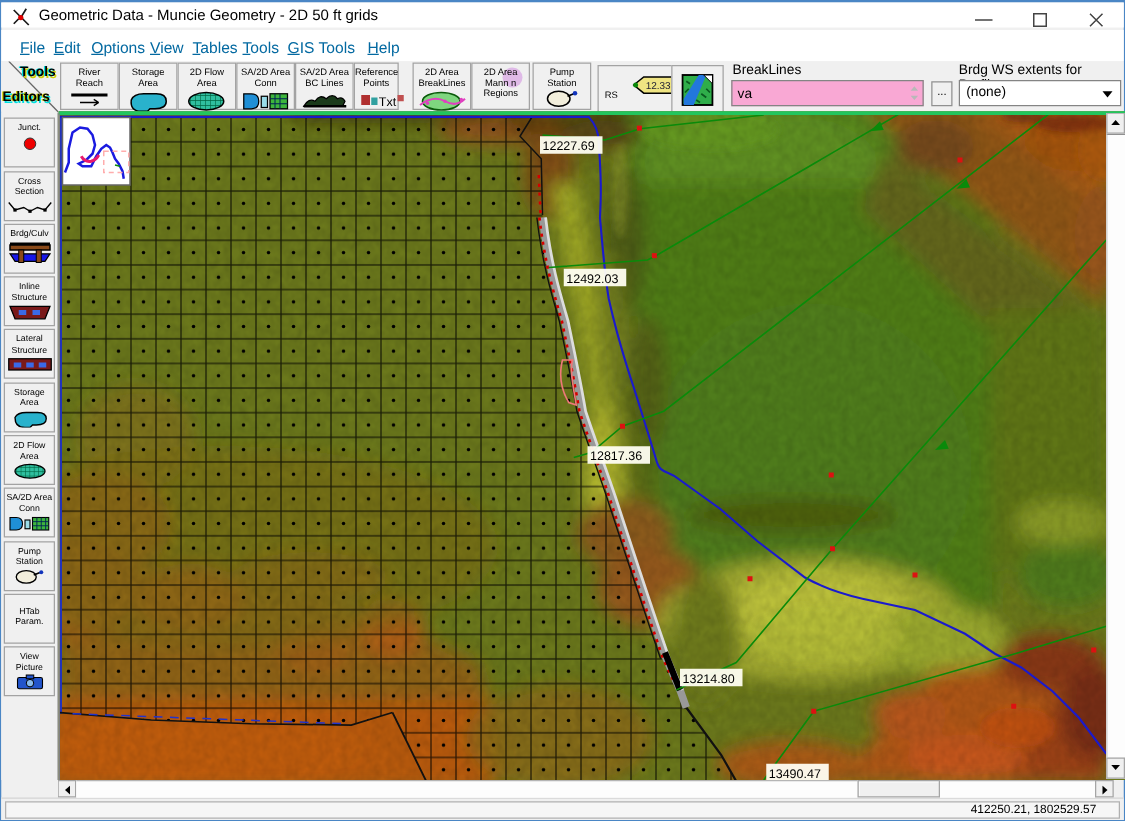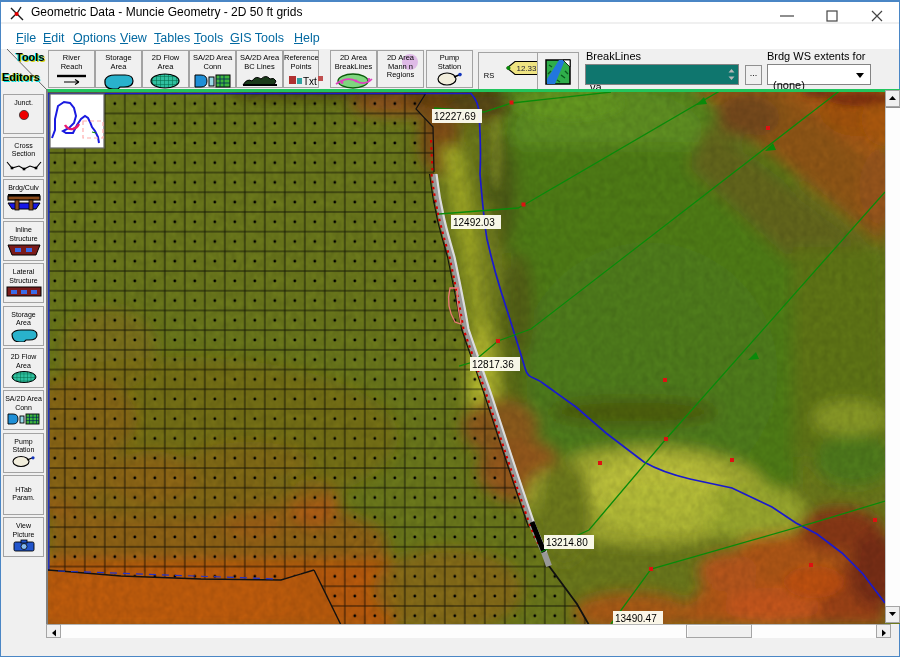--- a/index.html
+++ b/index.html
@@ -130,28 +130,28 @@
   </div>
   <div class="tbtn" style="left:536px;width:42px;top:3px">
     <svg width="26" height="26" style="margin-top:3px">
           <rect x="1" y="1" width="24" height="24" fill="#2fae4a" stroke="#000" stroke-width="1.5"></rect>
           <path d="M14 1 H20 L10 25 H2 V20 Z" fill="#2277dd"></path>
           <path d="M25 1 v7 l-7 -7 z" fill="#fff" stroke="#000" stroke-width="0.8"></path>
           <path d="M4 6 l3 2 M16 16 l4 3 M12 21 l3 2 M20 12 l3 3 M6 12 l-3 3" stroke="#0a5a20" stroke-width="1.4"></path>
         </svg>
   </div>
   <div style="position:absolute;left:585px;top:1px;font-size:11px">BreakLines</div>
-  <div style="position:absolute;left:584px;top:15px;width:154px;height:21px;background:#0f766e;border:1px solid #848484;font-size:11px;padding:16px 0 0 4px">va
+  <div style="position:absolute;left:584px;top:15px;width:154px;height:21px;background:#f9a8d4;border:1px solid #848484;font-size:11px;padding:4px 0 0 4px">va
     <svg width="11" height="17" style="position:absolute;right:1px;top:1px">
           <path d="M5.5 3 l3 3.5 h-6 z M5.5 14 l3 -3.5 h-6 z" fill="#b8b8b8"></path>
         </svg>
   </div>
   <div style="position:absolute;left:744px;top:16px;width:17px;height:20px;background:#f0f0f0;border:1px solid #909090;font-size:9px;text-align:center;line-height:14px">...</div>
   <div style="position:absolute;left:766px;top:1px;font-size:11px">Brdg WS extents for Profile:</div>
-  <div style="position:absolute;left:766px;top:15px;width:104px;height:21px;background:#fff;border:1px solid #848484;font-size:11px;padding:14px 0 0 5px">(none)
+  <div style="position:absolute;left:766px;top:15px;width:130px;height:21px;background:#fff;border:1px solid #848484;font-size:11px;padding:3px 0 0 5px">(none)
     <svg width="12" height="13" style="position:absolute;right:4px;top:3px">
           <path d="M2 5 h8 l-4 5 z" fill="#000"></path>
         </svg>
   </div>
  </div>
  <div id="corner">
   <svg width="46" height="41">
     <line x1="6" y1="0" x2="46" y2="41" stroke="#666" stroke-width="1"></line>
     <text x="15" y="12" font-size="11" font-weight="bold" fill="#000" style="text-shadow:-1px 0 #00e0e0,1px 1px 0 #d0d000">Tools</text>
     <text x="1" y="32" font-size="11" font-weight="bold" fill="#000" style="text-shadow:-1px 0 #d0d000,1px 1px 0 #00e0e0">Editors</text>
@@ -402,13 +402,16 @@
         </svg>
   </div>
   <div style="position:absolute;left:15px;top:0;width:815px;height:14px;background:#fdfdfd;border-top:1px solid #b5b5b5"></div>
   <div style="position:absolute;left:640px;top:0;width:66px;height:14px;background:#f0f0f0;border:1px solid #a5a5a5;box-shadow:inset 1px 1px 0 #fbfbfb"></div>
   <div style="position:absolute;left:830px;top:0;width:15px;height:14px;background:#f0f0f0;border:1px solid #a5a5a5">
     <svg width="13" height="12">
           <path d="M9 6 l-4 -3.5 v7 z" fill="#000"></path>
         </svg>
   </div>
  </div>
+ <div id="statusbar">
+      <div id="statusfield">412250.21, 1802529.57</div>
+    </div>
 </div>
 
 </body></html>

